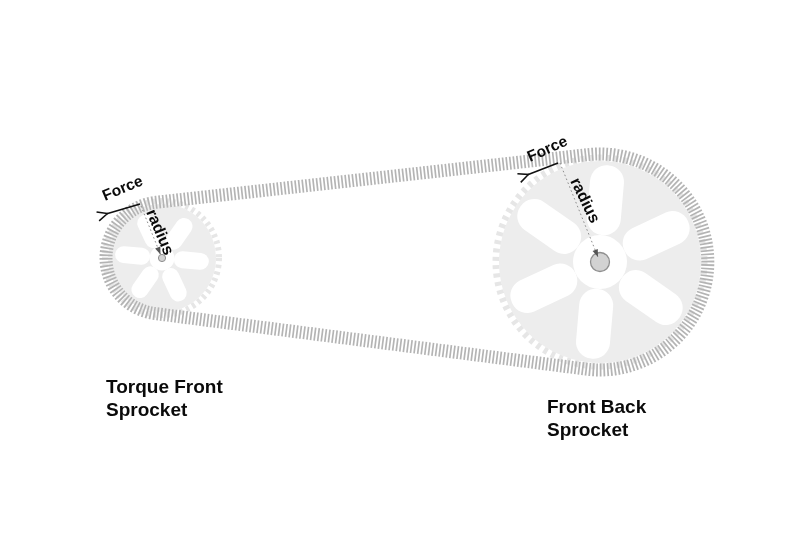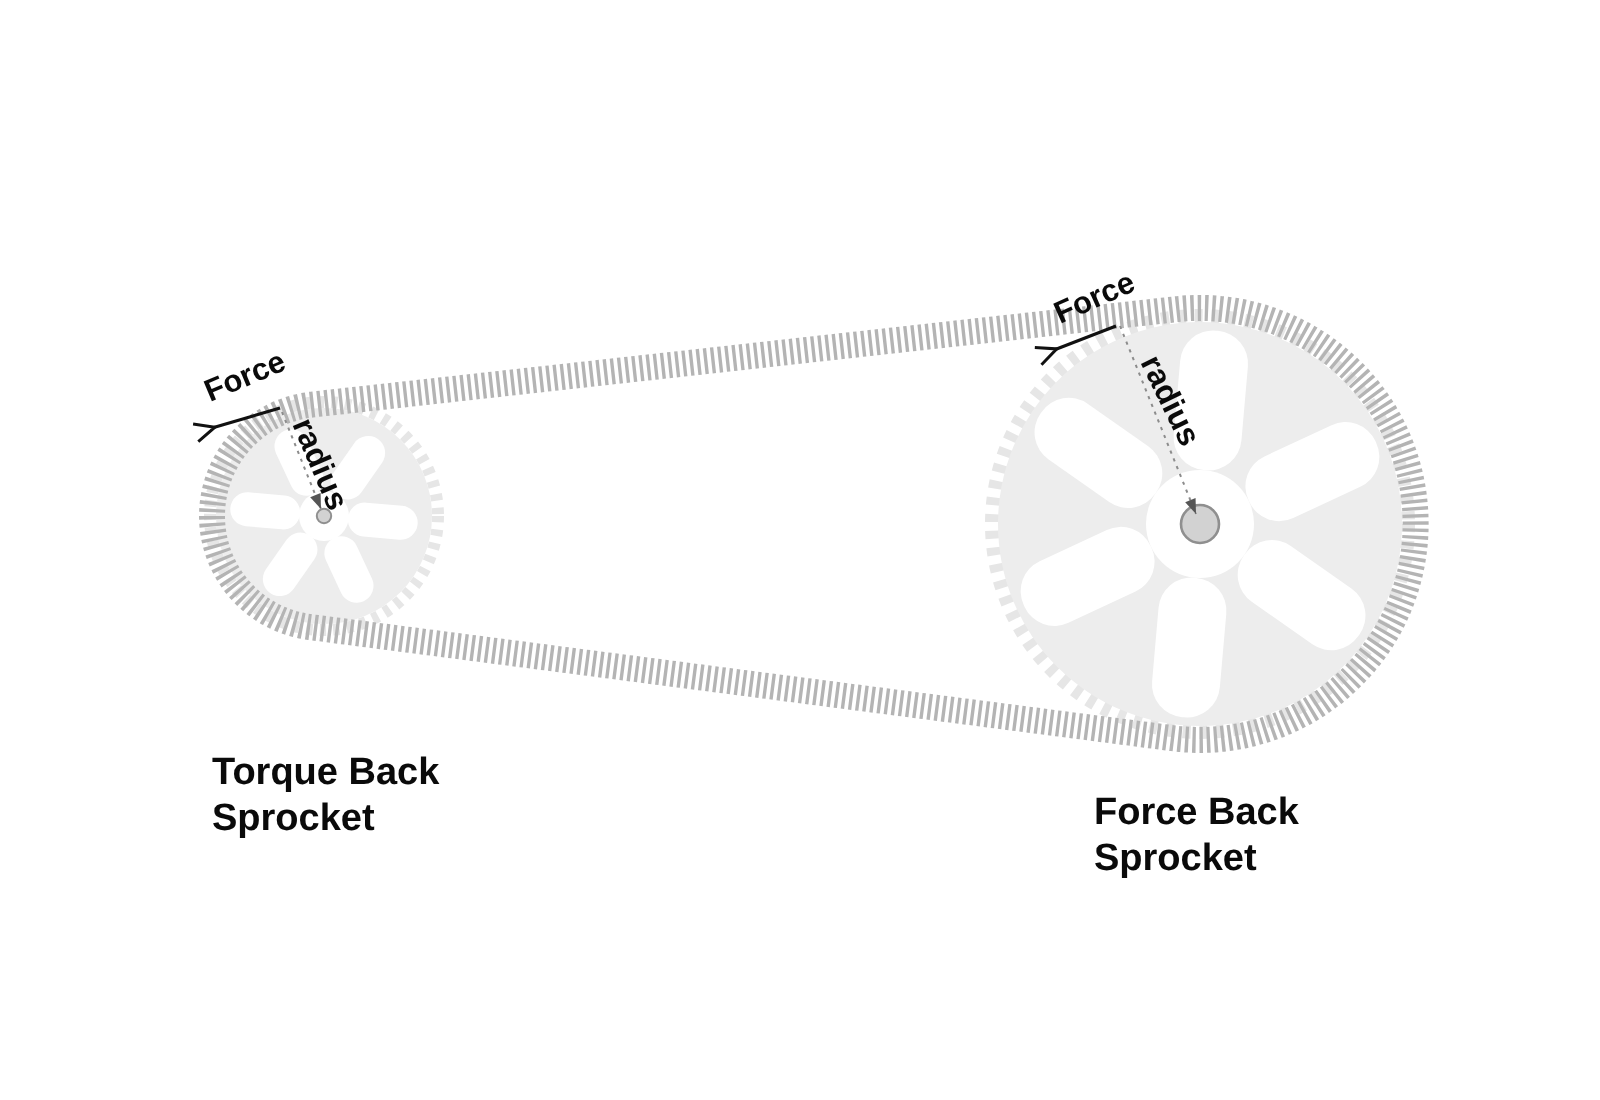--- a/index.html
+++ b/index.html
@@ -78,20 +78,20 @@
     <line class="force-arrow" x1="140" y1="204" x2="106" y2="214" marker-end="url(#openArrow)"></line>
     <line class="force-arrow" x1="558" y1="163" x2="527" y2="175" marker-end="url(#openArrow)"></line>
 
     <text class="svg-label force-text" transform="translate(105,201) rotate(-23)">Force</text>
     <text class="svg-label radius-text" transform="translate(146,212) rotate(67)">radius</text>
     <text class="svg-label force-text" transform="translate(530,162) rotate(-24)">Force</text>
     <text class="svg-label radius-text" transform="translate(570,181) rotate(64)">radius</text>
   </svg>
 
   <div class="torque-label" style="left:106px;top:375px;">
-    <span>Torque Back</span>
+    <span>Torque Front</span>
     <span>Sprocket</span>
   </div>
   <div class="torque-label" style="left:547px;top:395px;">
-    <span>Force Back</span>
+    <span>Front Back</span>
     <span>Sprocket</span>
   </div>
 </div>
 
 </body></html>

